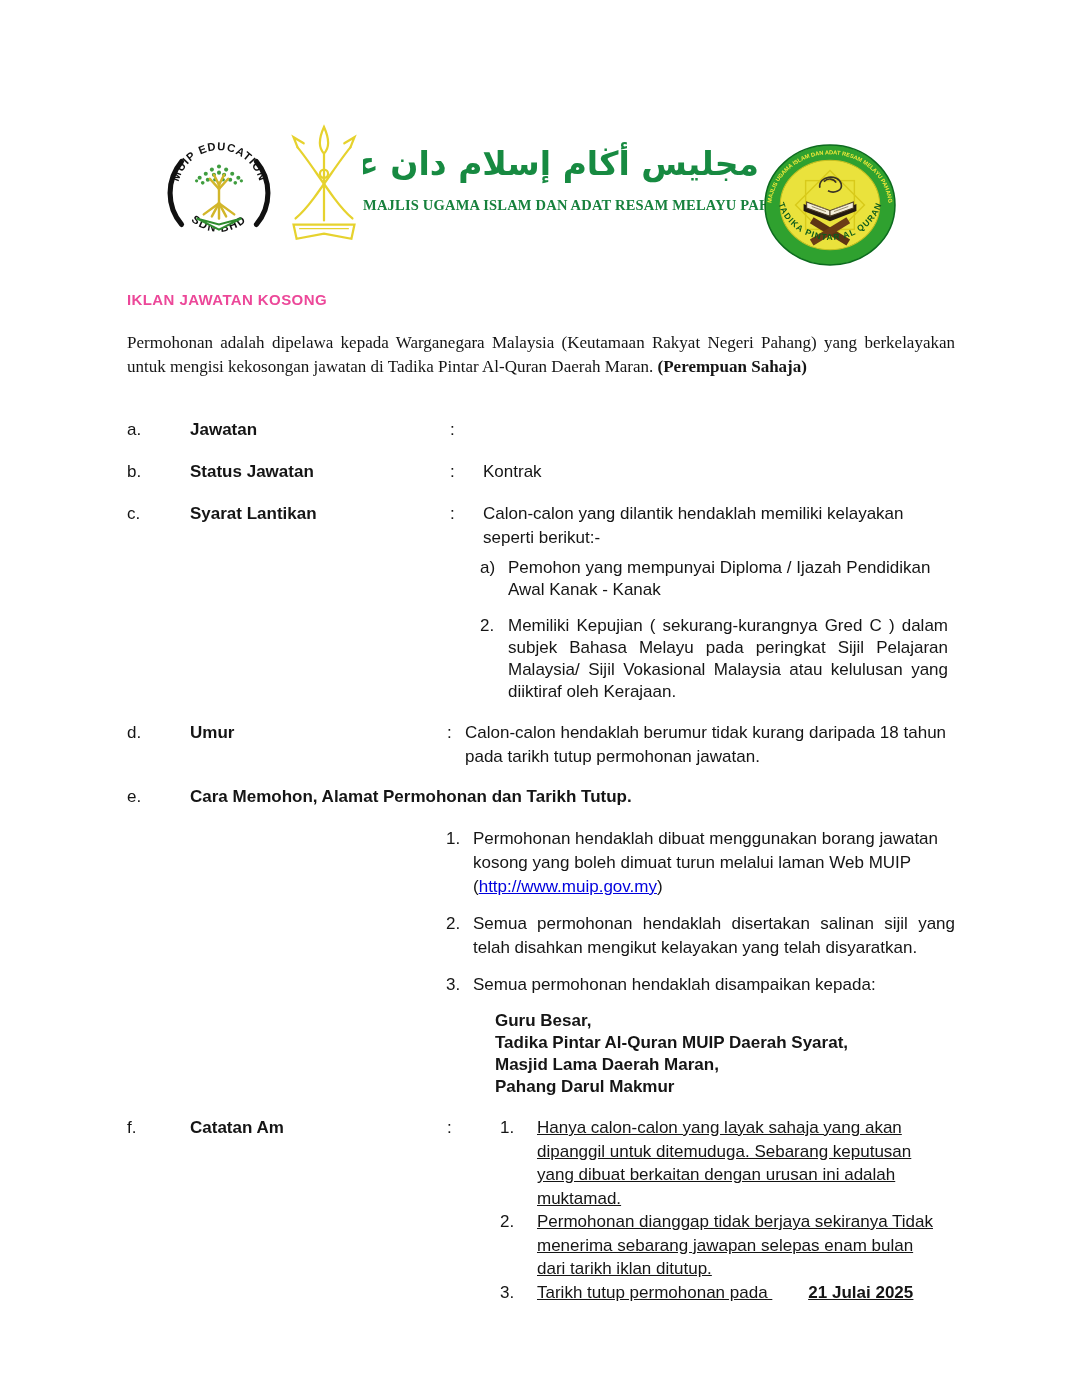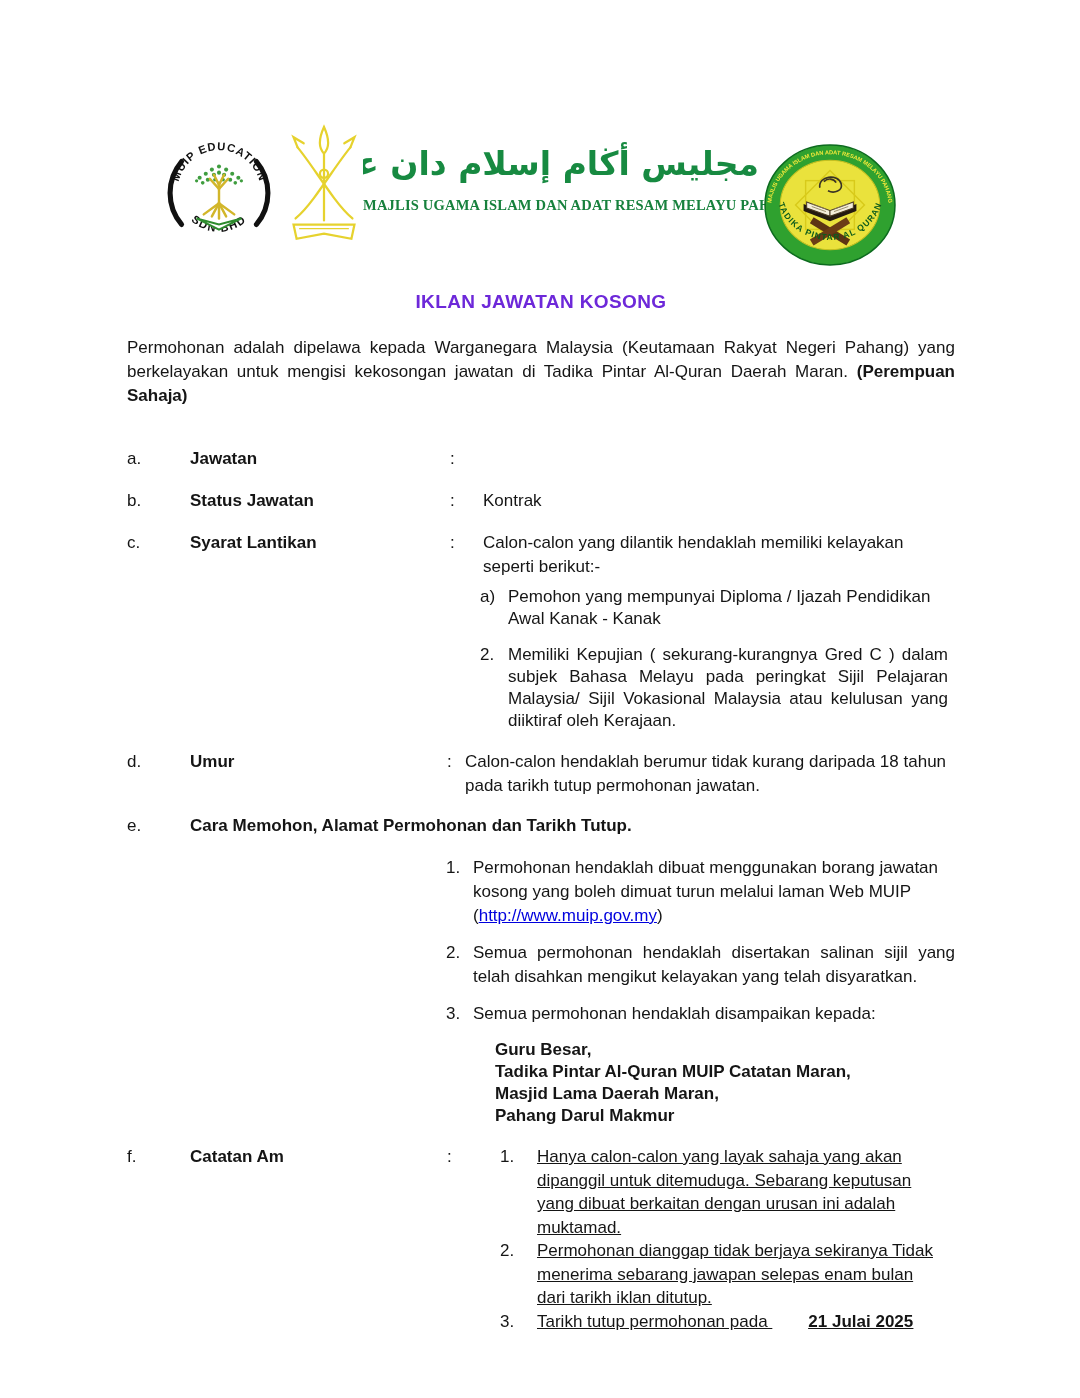--- a/index.html
+++ b/index.html
@@ -26,24 +26,24 @@
     white-space:nowrap;overflow:hidden;
   }
   .org-name{
     font-family:"Liberation Serif", serif;
     font-weight:bold;color:#17813d;
     font-size:14.5px;letter-spacing:.2px;margin-top:2px;white-space:nowrap;
   }
   .logo-tadika{left:763px;top:20px;}
   
   .doc-title{
-    margin-top:16px;text-align:center;
-    font-weight:bold;font-size:19px;letter-spacing:.4px;color:#6d28d9;
-  }
-  .intro{margin-top:23px;line-height:24px;text-align:justify;}
+    margin-top:16px;text-align:left;
+    font-weight:bold;font-size:15px;letter-spacing:.4px;color:#ec4899;
+  }
+  .intro{margin-top:23px;line-height:24px;text-align:justify;font-family:Liberation Serif, serif;}
   .b{font-weight:bold;}
   .u{text-decoration:underline;margin-left:36px;}
   .link{color:#0000dd;text-decoration:underline;cursor:pointer;}
   
   .sections{margin-top:39px;}
   .section{margin:0;}
   .row{display:grid;grid-template-columns:63px 260px 33px 1fr;line-height:24px;}
   .row.tight{grid-template-columns:63px 257px 18px 1fr;}
   .row.wide-label{grid-template-columns:63px 1fr;}
   .gap{margin-bottom:18px;}
@@ -236,21 +236,21 @@
               <div class="txt"><span>Permohonan hendaklah dibuat menggunakan borang jawatan kosong  yang boleh dimuat turun melalui laman Web MUIP (</span><a class="link" href="#">http://www.muip.gov.my</a><span>)</span></div>
             </div>
             <div class="item">
               <div class="marker">2.</div>
               <div class="txt just"><span>Semua permohonan hendaklah disertakan salinan sijil yang telah disahkan mengikut kelayakan yang telah disyaratkan.</span></div>
             </div>
             <div class="item">
               <div class="marker">3.</div>
               <div class="txt"><span>Semua permohonan hendaklah disampaikan kepada:</span><div class="address">
                   <div>Guru Besar,</div>
-                  <div>Tadika Pintar Al-Quran MUIP Catatan Maran,</div>
+                  <div>Tadika Pintar Al-Quran MUIP Daerah Syarat,</div>
                   <div>Masjid Lama Daerah Maran,</div>
                   <div>Pahang Darul Makmur</div>
                 </div></div>
             </div>
           </div>
         </div>
         <div class="section gap">
           <div class="row tight">
             <div class="letter">f.</div>
             <div class="label b">Catatan Am</div>

